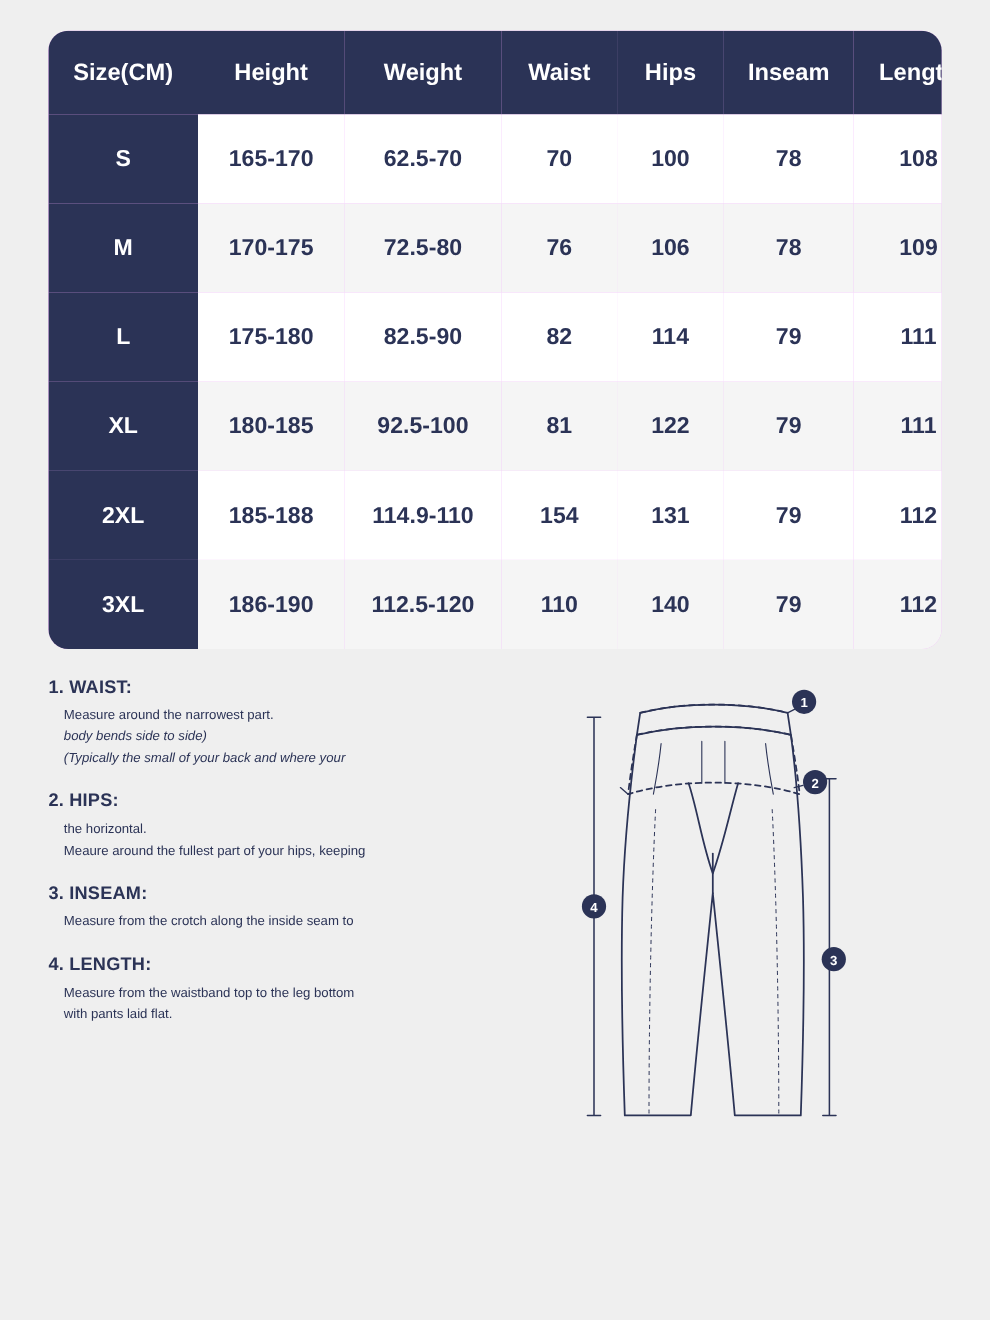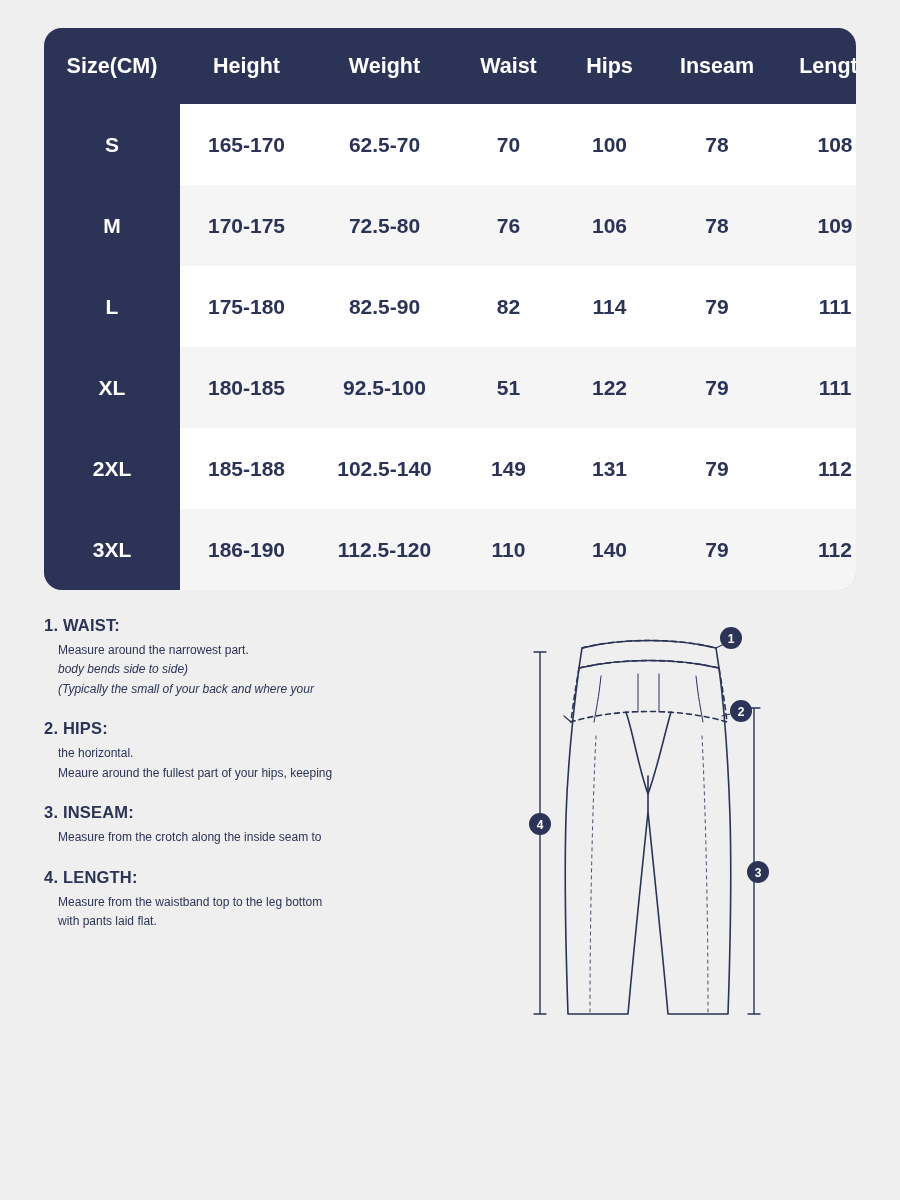--- a/index.html
+++ b/index.html
@@ -159,30 +159,30 @@
           <td>82.5-90</td>
           <td>82</td>
           <td>114</td>
           <td>79</td>
           <td>111</td>
         </tr>
         <tr>
           <td class="col-size">XL</td>
           <td>180-185</td>
           <td>92.5-100</td>
-          <td>51</td>
+          <td>81</td>
           <td>122</td>
           <td>79</td>
           <td>111</td>
         </tr>
         <tr>
           <td class="col-size">2XL</td>
           <td>185-188</td>
-          <td>102.5-140</td>
-          <td>149</td>
+          <td>114.9-110</td>
+          <td>154</td>
           <td>131</td>
           <td>79</td>
           <td>112</td>
         </tr>
         <tr>
           <td class="col-size">3XL</td>
           <td>186-190</td>
           <td>112.5-120</td>
           <td>110</td>
           <td>140</td>

